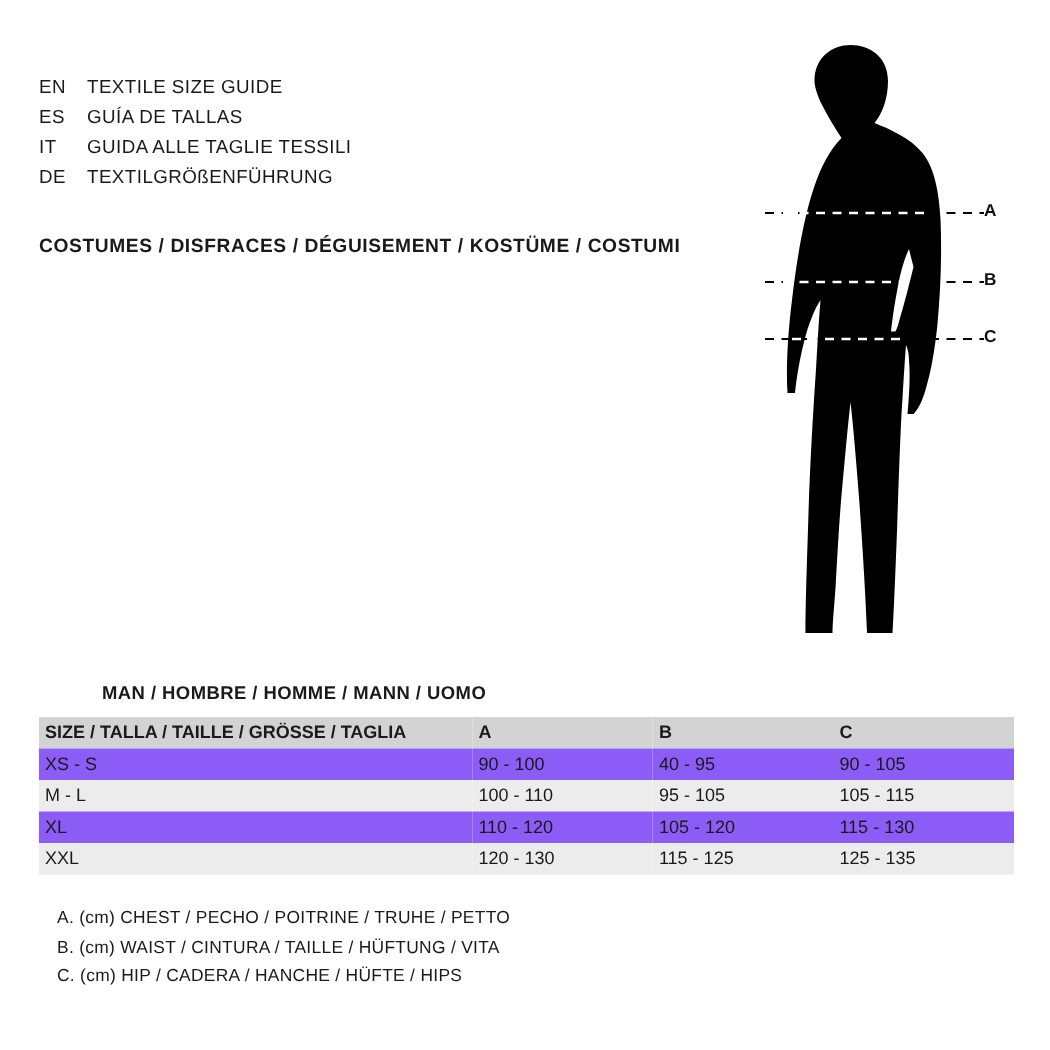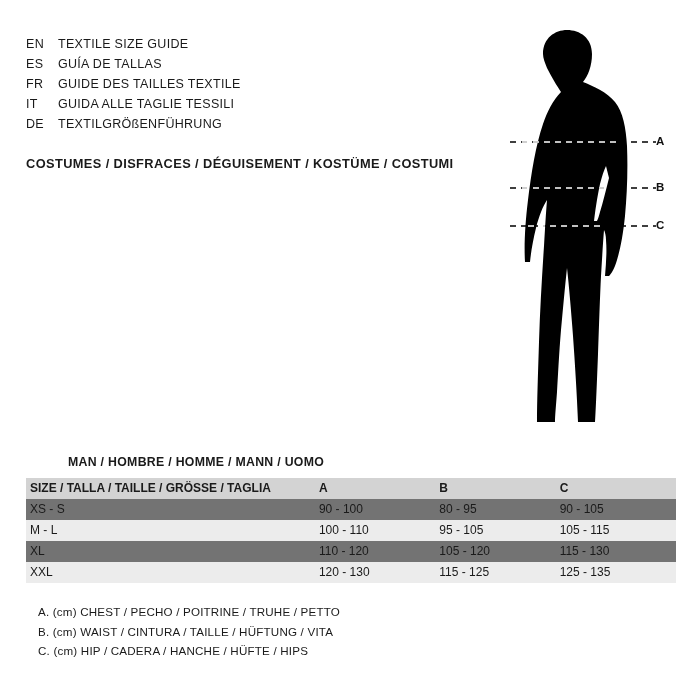--- a/index.html
+++ b/index.html
@@ -13,21 +13,21 @@
     font-family: "Liberation Sans", sans-serif;
     color: #1a1a1a;
     position: relative;
     overflow: hidden;
   }
 
   
   .lang-list {
     position: absolute;
     left: 26px;
-    top: 34px;
+    top: 48px;
     width: 420px;
   }
   .lang-row {
     display: flex;
     align-items: baseline;
     font-size: 12.5px;
     line-height: 20px;
     letter-spacing: 0.3px;
   }
   .lang-code {
@@ -99,21 +99,21 @@
     background: #d3d3d3;
     font-weight: bold;
   }
   table.size-table thead th {
     font-weight: bold;
   }
   table.size-table tbody tr.alt {
     background: #ececec;
   }
   table.size-table tbody tr.plain {
-    background: #737373;
+    background: #8b5cf6;
     margin-top: 24px;
   }
   .col-size { width: 295px; }
   .col-m { width: 118px; }
   .cell-a, .cell-b, .cell-c { }
 
   
   .notes {
     position: absolute;
     left: 38px;
@@ -127,24 +127,20 @@
 <body>
 
 <div class="lang-list">
   <div class="lang-row">
     <span class="lang-code">EN</span>
     <span class="lang-text">TEXTILE SIZE GUIDE</span>
   </div>
   <div class="lang-row">
     <span class="lang-code">ES</span>
     <span class="lang-text">GUÍA DE TALLAS</span>
-  </div>
-  <div class="lang-row">
-    <span class="lang-code">FR</span>
-    <span class="lang-text">GUIDE DES TAILLES TEXTILE</span>
   </div>
   <div class="lang-row">
     <span class="lang-code">IT</span>
     <span class="lang-text">GUIDA ALLE TAGLIE TESSILI</span>
   </div>
   <div class="lang-row">
     <span class="lang-code">DE</span>
     <span class="lang-text">TEXTILGRÖßENFÜHRUNG</span>
   </div>
 </div>
@@ -212,21 +208,21 @@
         <th class="col-size">SIZE / TALLA / TAILLE / GRÖSSE / TAGLIA</th>
         <th class="col-m">A</th>
         <th class="col-m">B</th>
         <th class="col-m">C</th>
       </tr>
     </thead>
     <tbody>
       <tr class="plain">
         <td>XS - S</td>
         <td class="cell-a">90 - 100</td>
-        <td class="cell-b">80 - 95</td>
+        <td class="cell-b">40 - 95</td>
         <td class="cell-c">90 - 105</td>
       </tr>
       <tr class="alt">
         <td>M - L</td>
         <td class="cell-a">100 - 110</td>
         <td class="cell-b">95 - 105</td>
         <td class="cell-c">105 - 115</td>
       </tr>
       <tr class="plain">
         <td>XL</td>

